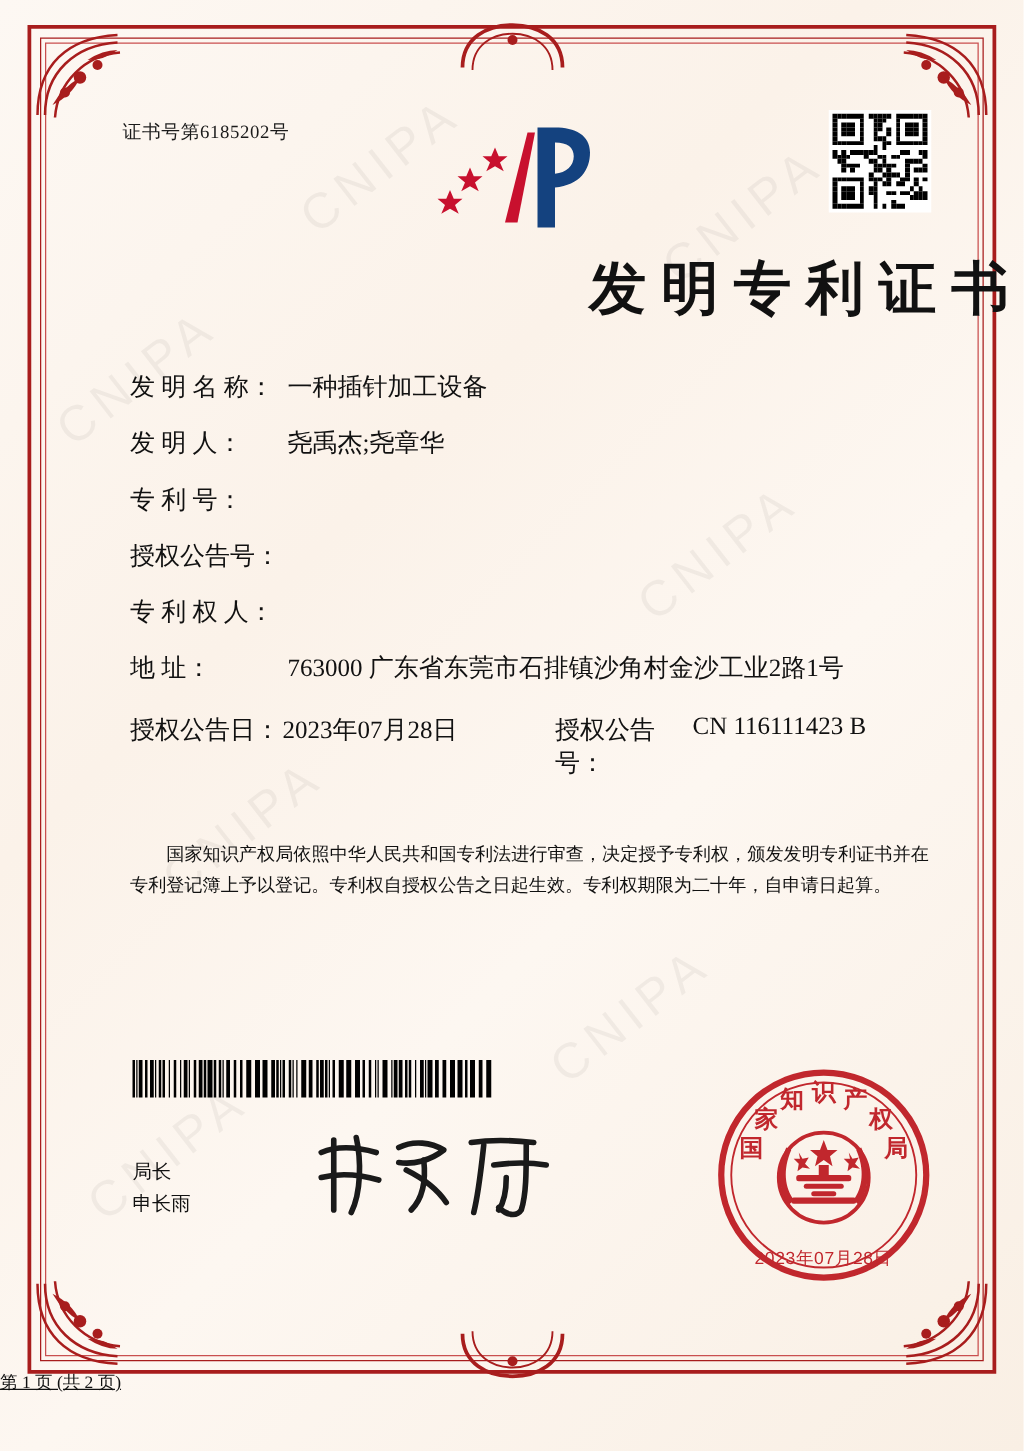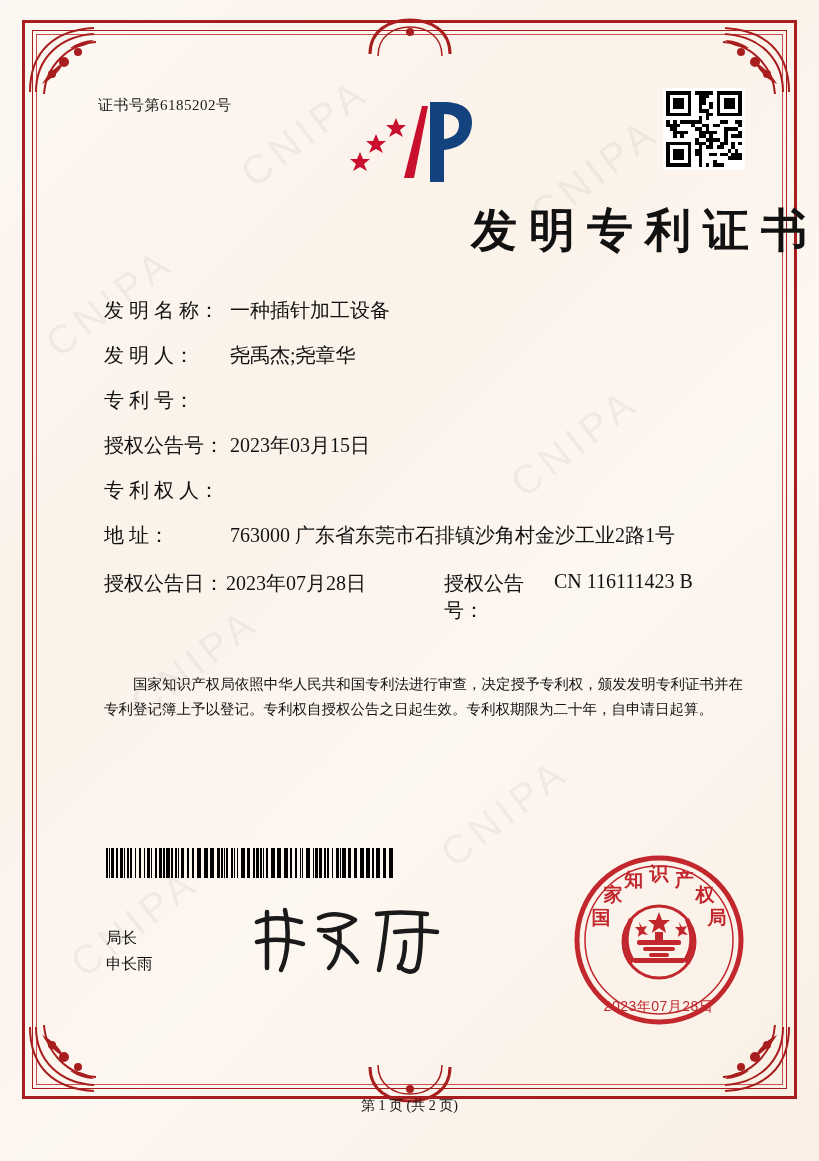--- a/index.html
+++ b/index.html
@@ -257,23 +257,24 @@
     font-size: 14px;
     color: #c1272d;
     font-family: "Liberation Sans", sans-serif;
     letter-spacing: 0.5px;
   }
 
   .page-no {
     position: absolute;
     left: 0; right: 0;
     bottom: 46px;
-    text-align: center;
+    text-align: left;
     font-size: 14px;
     color: #111;
+    text-decoration: underline;
   }
   .footer-note {
     position: absolute;
     left: 0; right: 0;
     bottom: 12px;
     text-align: center;
     font-size: 15px;
     color: #111;
     letter-spacing: 1px;
   }
@@ -849,21 +850,20 @@
       </div>
       <div class="row">
         <div class="label">发 明 人：</div>
         <div class="value">尧禹杰;尧章华</div>
       </div>
       <div class="row">
         <div class="label">专 利 号：</div>
       </div>
       <div class="row">
         <div class="label">授权公告号：</div>
-        <div class="value">2023年03月15日</div>
       </div>
       <div class="row">
         <div class="label">专 利 权 人：</div>
       </div>
       <div class="row">
         <div class="label">地 址：</div>
         <div class="value">763000 广东省东莞市石排镇沙角村金沙工业2路1号</div>
       </div>
 
       <div class="row-split">

